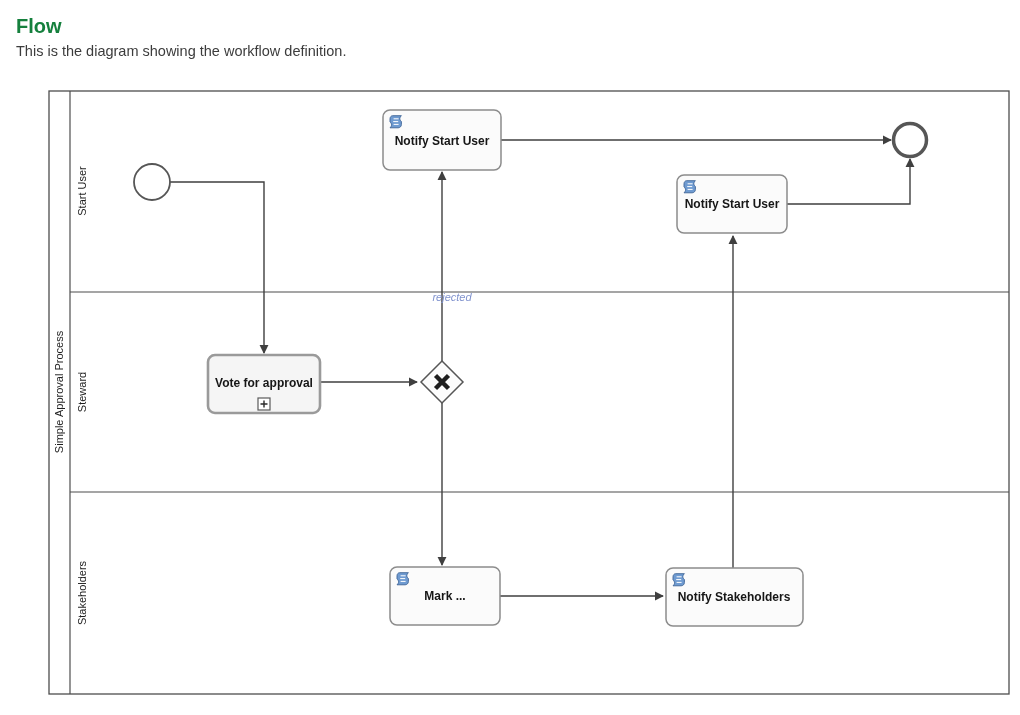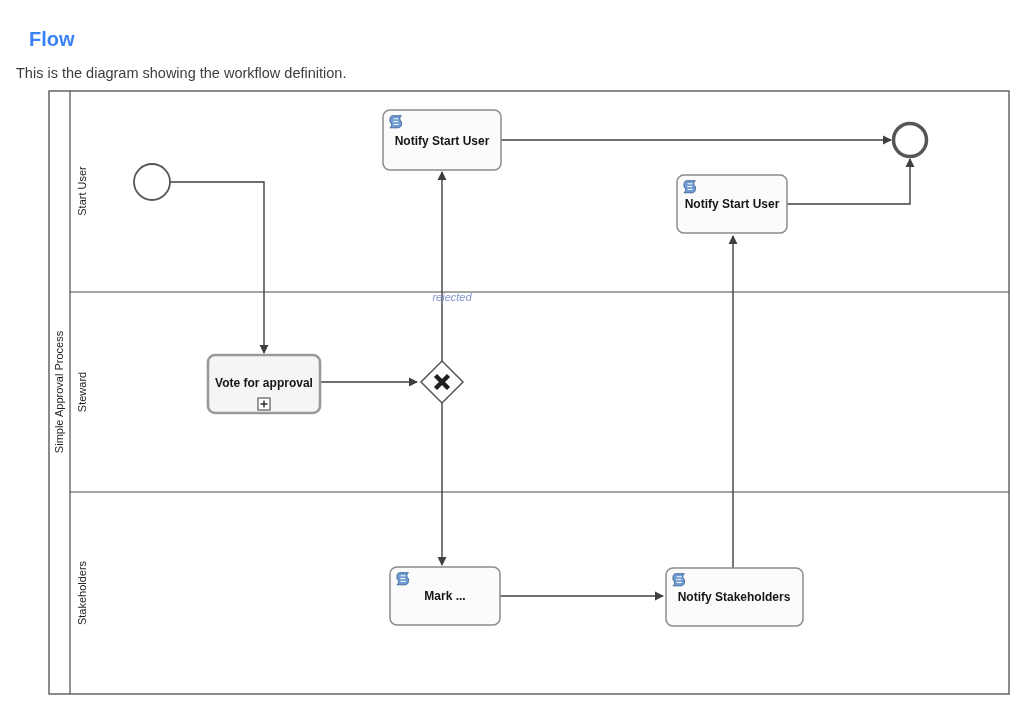--- a/index.html
+++ b/index.html
@@ -1,21 +1,21 @@
 <!DOCTYPE html>
 <html><head>
 <meta charset="utf-8">
 <style>
   html,body{margin:0;padding:0;background:#ffffff;}
   .stage{
     position:relative;width:1020px;height:715px;background:#ffffff;
     font-family:"Liberation Sans", sans-serif;overflow:hidden;
   }
   .header{position:absolute;left:16px;top:14px;}
-  .page-title{margin:13px;font-size:20px;line-height:24px;font-weight:bold;color:#3b82f6;}
+  .page-title{margin:0;font-size:20px;line-height:24px;font-weight:bold;color:#15803d;}
   .page-subtitle{margin:4px 0 16px;font-size:14.5px;line-height:19px;color:#3c3c3c;}
   .diagram-wrap{position:absolute;left:48px;top:90px;width:962px;height:605px;}
   svg{display:block;}
   .frame{fill:#ffffff;stroke:#4d4d4d;stroke-width:1.3;}
   .divider{stroke:#4d4d4d;stroke-width:1.2;}
   .rot-label{font-size:11px;fill:#1e1e1e;text-anchor:middle;}
   .task-shape{fill:#fbfbfb;stroke:#8c8c8c;stroke-width:1.5;}
   .task-shape.thick{fill:#f5f5f5;stroke:#9a9a9a;stroke-width:2.6;}
   .task-label{font-size:12px;font-weight:bold;fill:#161616;text-anchor:middle;}
   .event-circle{fill:#ffffff;stroke:#565656;}

